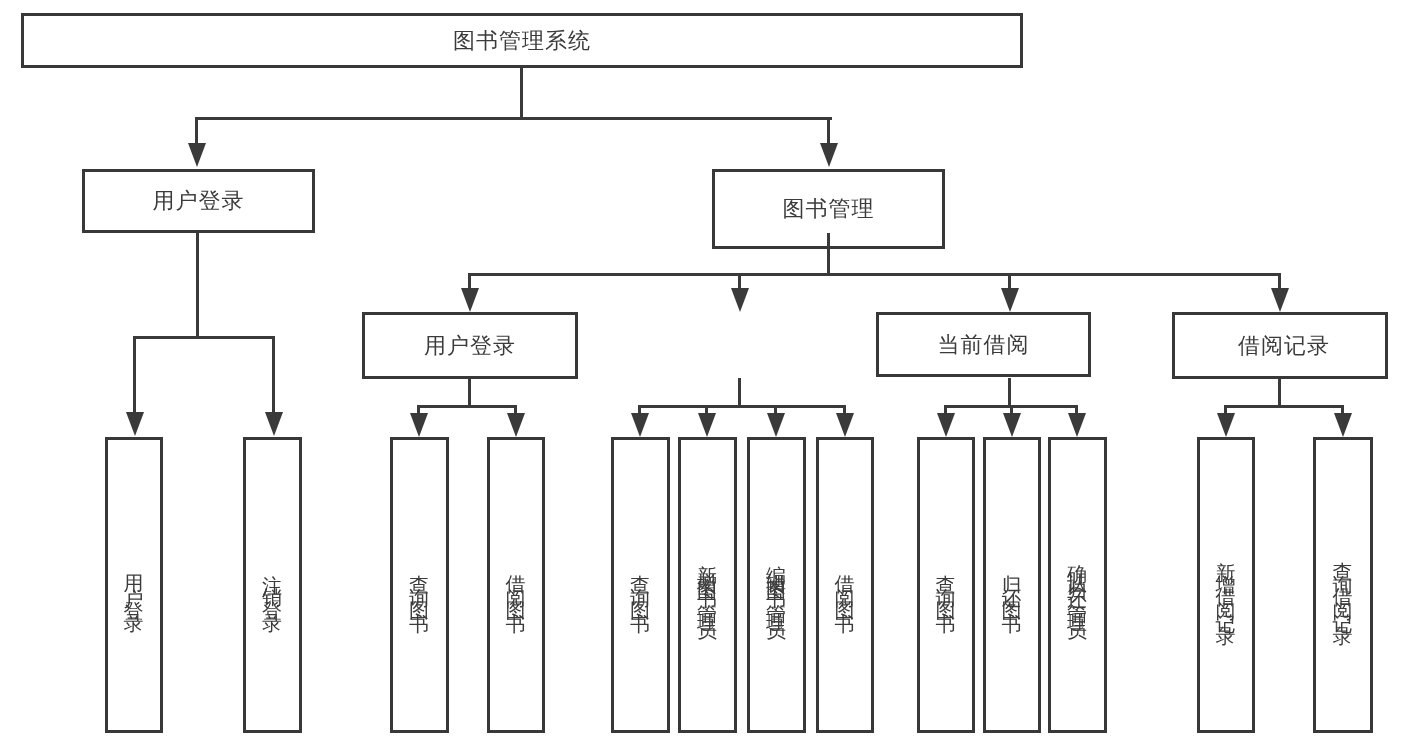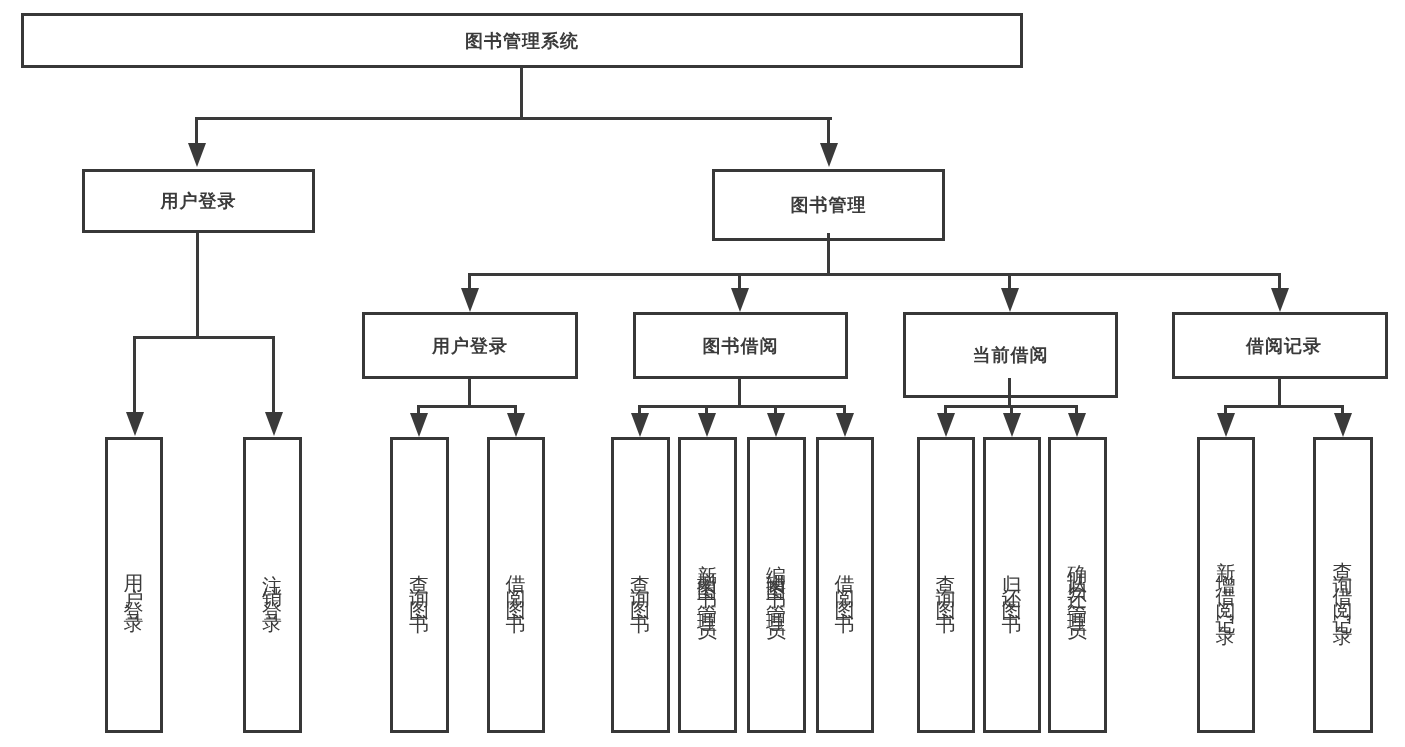--- a/index.html
+++ b/index.html
@@ -5,21 +5,21 @@
   html,body{margin:0;padding:0;background:#ffffff;}
   #stage{
     position:relative;width:1405px;height:747px;background:#ffffff;overflow:hidden;
     font-family:"Liberation Sans","DejaVu Sans",sans-serif;
   }
   .box{
     position:absolute;box-sizing:border-box;background:#ffffff;
     border:3px solid #383838;display:flex;align-items:center;justify-content:center;
   }
   .hlabel{
-    font-size:18px;color:#3b3b3b;letter-spacing:1px;white-space:nowrap;font-weight:bold;
+    font-size:22px;color:#3b3b3b;letter-spacing:1px;white-space:nowrap;
   }
   .vtext{
     writing-mode:vertical-rl;text-orientation:mixed;
     font-size:20px;color:#3b3b3b;letter-spacing:13px;line-height:1;
   }
   .vtext.long{letter-spacing:8px;}
   .vseg{position:absolute;width:3px;background:#3a3a3a;}
   .hseg{position:absolute;height:3px;background:#3a3a3a;}
   .arrow{
     position:absolute;width:0;height:0;
@@ -43,21 +43,21 @@
   <div class="vseg" style="left:520px;top:67px;height:52px;"></div>
   <div class="hseg" style="left:195px;top:117px;width:637px;"></div>
   <div class="vseg" style="left:195px;top:117px;height:30px;"></div>
   <div class="arrow" style="left:188px;top:143px;"></div>
   <div class="vseg" style="left:827px;top:117px;height:30px;"></div>
   <div class="arrow" style="left:820px;top:143px;"></div>
 
   <div class="box" style="left:82px;top:169px;width:233px;height:64px;">
     <span class="hlabel">用户登录</span>
   </div>
-  <div class="box" style="left:712px;top:169px;width:233px;height:72px;">
+  <div class="box" style="left:712px;top:169px;width:233px;height:80px;">
     <span class="hlabel">图书管理</span>
   </div>
 
   <div class="vseg" style="left:196px;top:233px;height:106px;"></div>
   <div class="hseg" style="left:133px;top:336px;width:142px;"></div>
   <div class="vseg" style="left:133px;top:336px;height:80px;"></div>
   <div class="arrow" style="left:126px;top:412px;"></div>
   <div class="vseg" style="left:272px;top:336px;height:80px;"></div>
   <div class="arrow" style="left:265px;top:412px;"></div>
 
@@ -68,24 +68,21 @@
   <div class="vseg" style="left:738px;top:273px;height:20px;"></div>
   <div class="arrow" style="left:731px;top:288px;"></div>
   <div class="vseg" style="left:1008px;top:273px;height:20px;"></div>
   <div class="arrow" style="left:1001px;top:288px;"></div>
   <div class="vseg" style="left:1278px;top:273px;height:20px;"></div>
   <div class="arrow" style="left:1271px;top:288px;"></div>
 
   <div class="box" style="left:362px;top:312px;width:216px;height:67px;">
     <span class="hlabel">用户登录</span>
   </div>
-  <div class="box" style="left:633px;top:312px;width:215px;height:67px;">
-    <span class="hlabel">图书借阅</span>
-  </div>
-  <div class="box" style="left:903px;top:312px;width:215px;height:86px;">
+  <div class="box" style="left:876px;top:312px;width:215px;height:65px;">
     <span class="hlabel">当前借阅</span>
   </div>
   <div class="box" style="left:1172px;top:312px;width:216px;height:67px;padding-left:8px;">
     <span class="hlabel">借阅记录</span>
   </div>
 
   <div class="vseg" style="left:468px;top:378px;height:30px;"></div>
   <div class="hseg" style="left:417px;top:405px;width:100px;"></div>
   <div class="vseg" style="left:417px;top:405px;height:12px;"></div>
   <div class="arrow" style="left:410px;top:413px;"></div>

